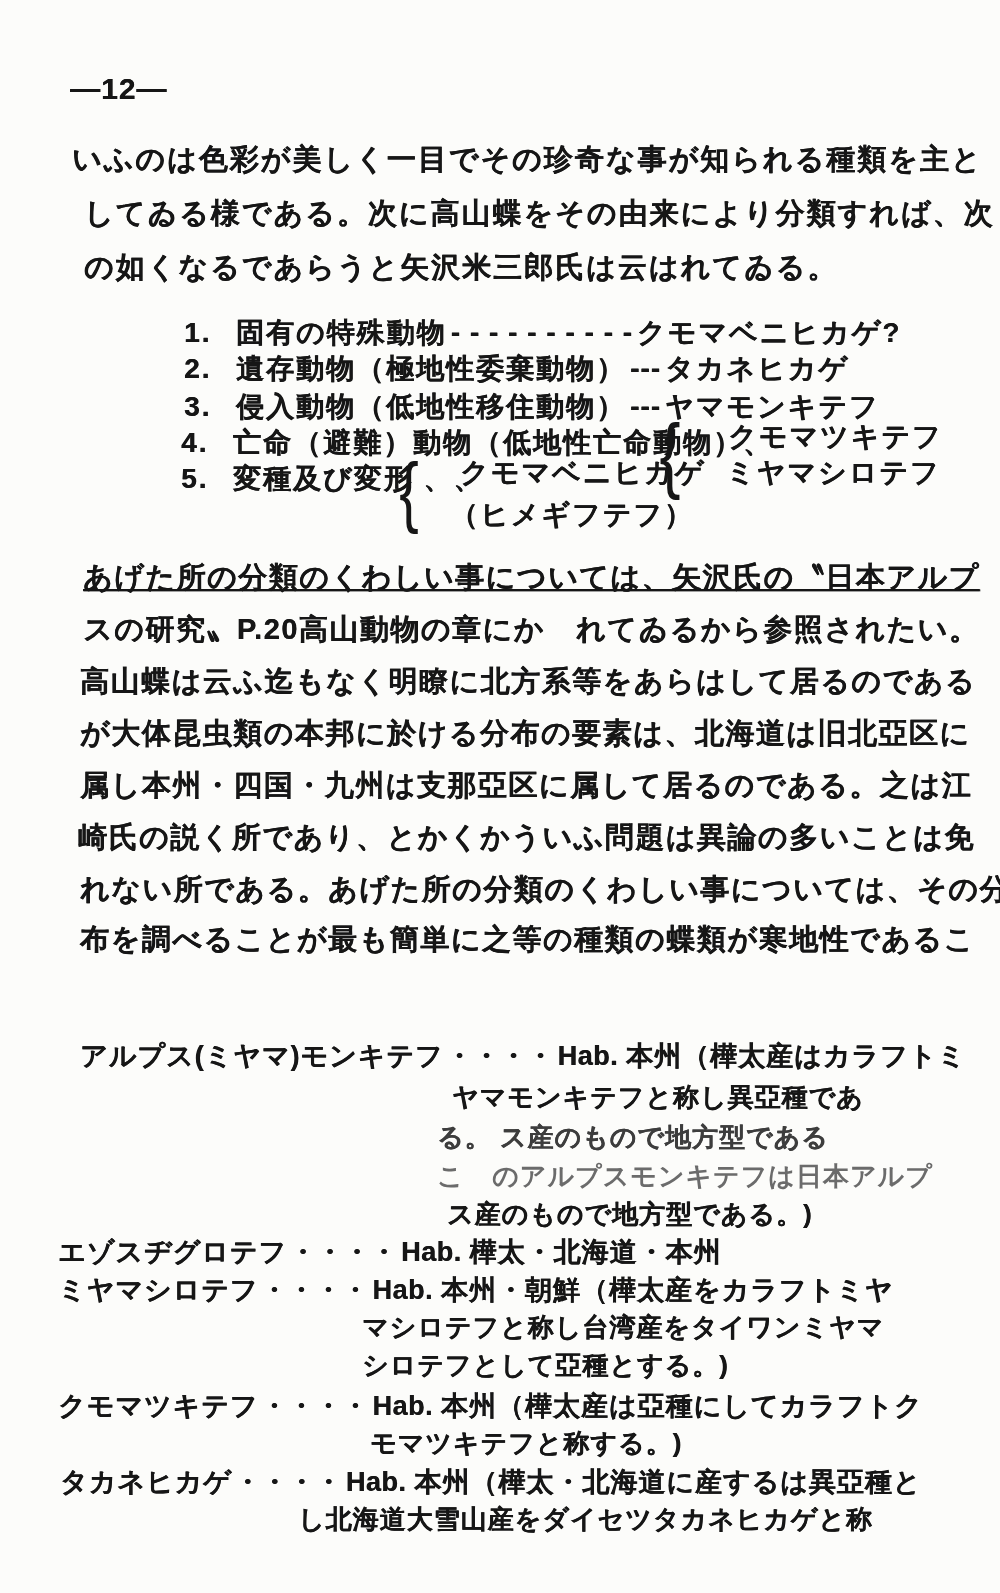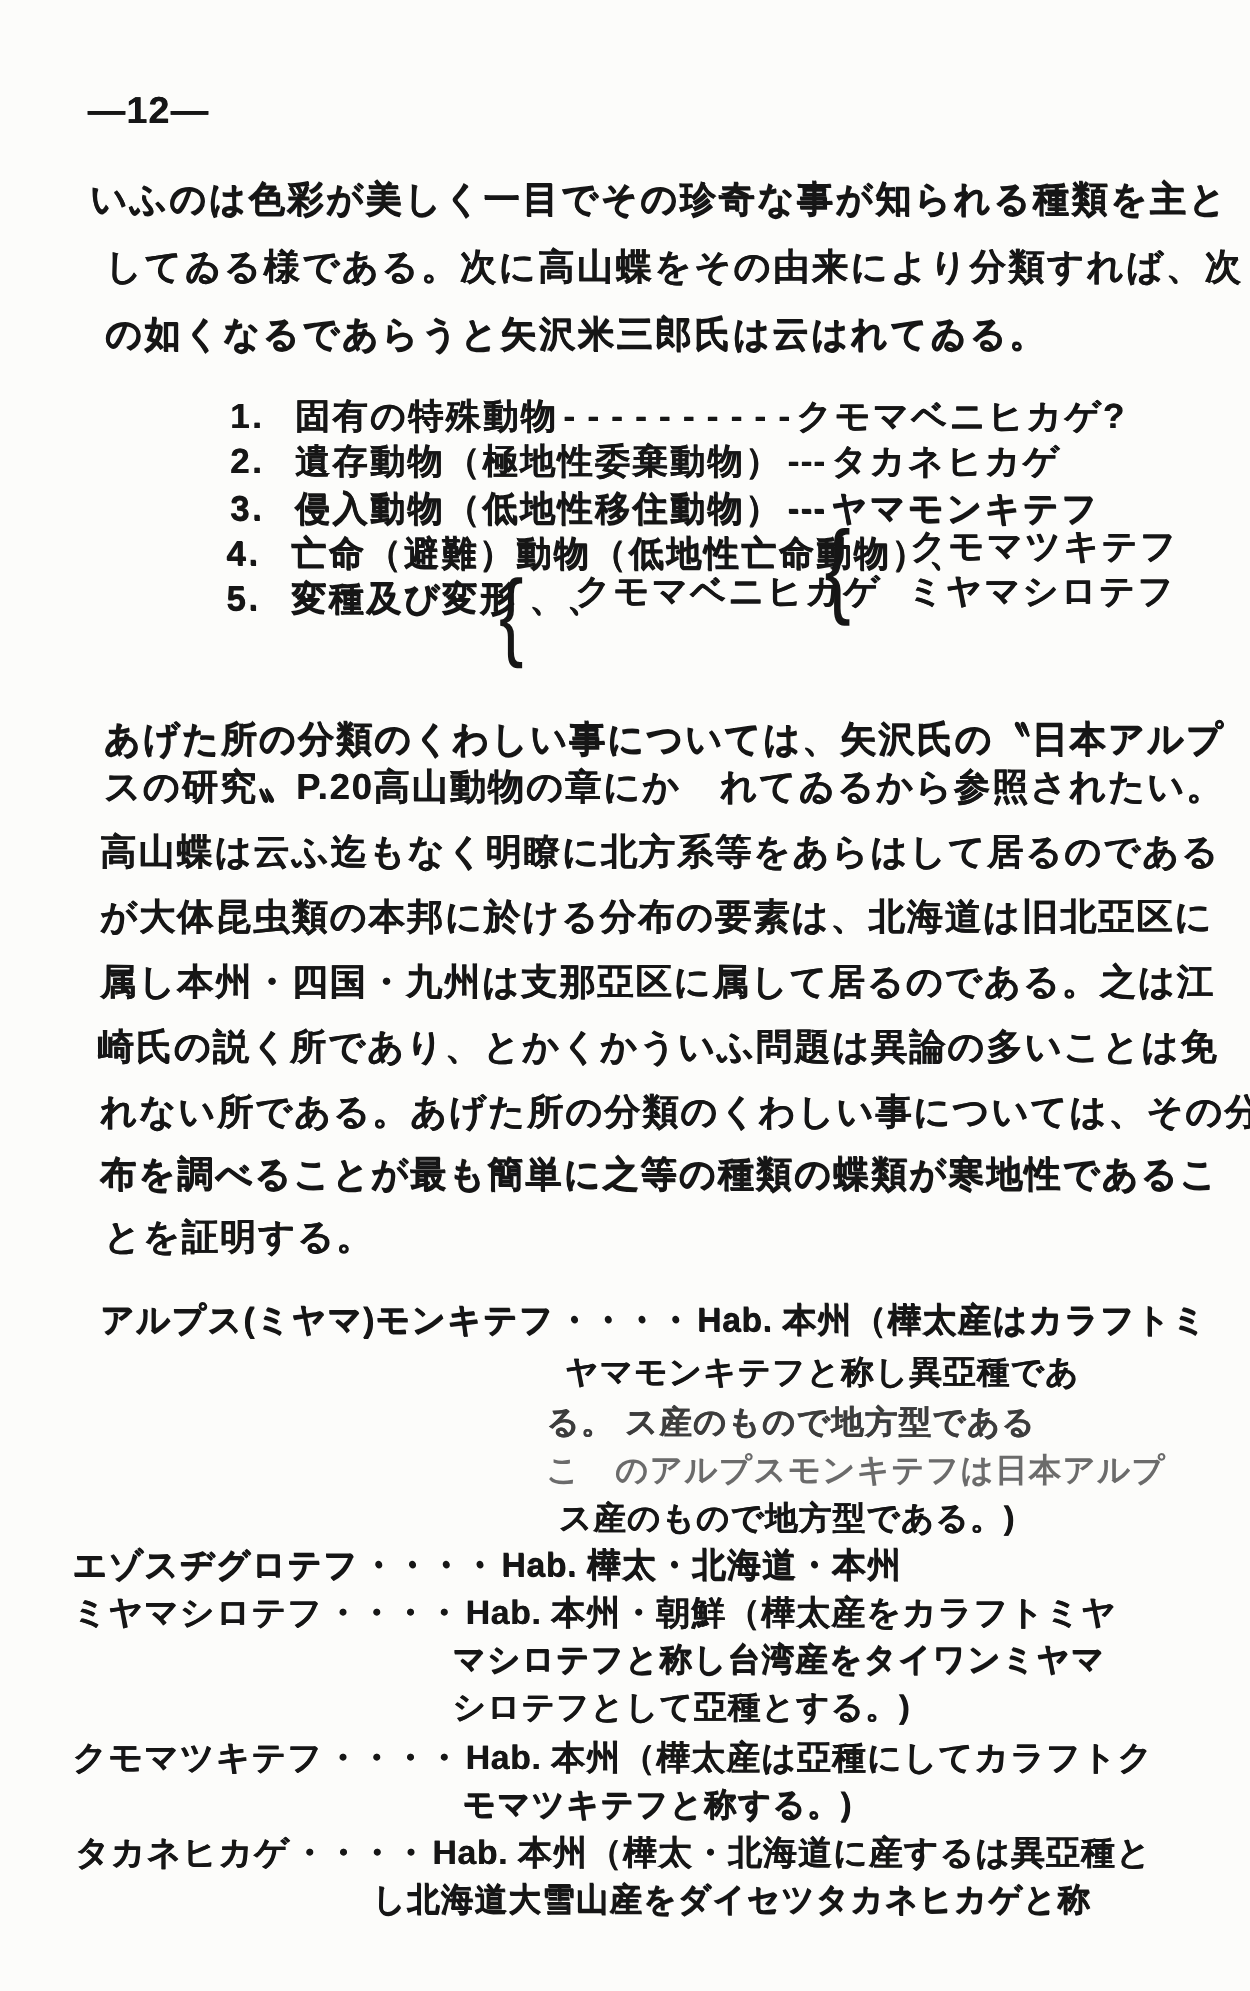--- a/index.html
+++ b/index.html
@@ -70,30 +70,30 @@
   </div>
   <div class="line brace brace-big" style="left:656px;top:412px;">{</div>
   <div class="line listrow" style="left:692px;top:418px;">クモマツキテフ</div>
   <div class="line listrow" style="left:690px;top:454px;">ミヤマシロテフ</div>
 
   <div class="line listrow" style="left:145px;top:460px;">
     <span class="num">5.</span><span>変種及び変形 、、</span>
   </div>
   <div class="line brace brace-small" style="left:396px;top:452px;">{</div>
   <div class="line listrow" style="left:424px;top:454px;">クモマベニヒカゲ</div>
+  <div class="line listrow" style="left:414px;top:496px;">（ヒメギフテフ）</div>
 
-  <div class="line body-line" style="left:83px;top:572px;">あげた所の分類のくわしい事については、矢沢氏の〝日本アルプ</div>
+  <div class="line body-line" style="left:83px;top:558px;text-decoration:underline;">あげた所の分類のくわしい事については、矢沢氏の〝日本アルプ</div>
   <div class="line body-line" style="left:83px;top:610px;">スの研究〟P.20高山動物の章にかゝれてゐるから参照されたい。</div>
   <div class="line body-line" style="left:80px;top:662px;">高山蝶は云ふ迄もなく明瞭に北方系等をあらはして居るのである</div>
   <div class="line body-line" style="left:80px;top:714px;">が大体昆虫類の本邦に於ける分布の要素は、北海道は旧北亞区に</div>
   <div class="line body-line" style="left:80px;top:766px;">属し本州・四国・九州は支那亞区に属して居るのである。之は江</div>
   <div class="line body-line" style="left:78px;top:818px;">崎氏の説く所であり、とかくかういふ問題は異論の多いことは免</div>
   <div class="line body-line" style="left:80px;top:870px;">れない所である。あげた所の分類のくわしい事については、その分</div>
   <div class="line body-line" style="left:80px;top:920px;">布を調べることが最も簡単に之等の種類の蝶類が寒地性であるこ</div>
-  <div class="line body-line" style="left:83px;top:970px;">とを証明する。</div>
 
   <div class="line species-head" style="left:80px;top:1038px;">
     <span>アルプス(ミヤマ)モンキテフ</span><span class="dots">・・・・</span><span class="hab">Hab.</span><span>本州（樺太産はカラフトミ</span>
   </div>
   <div class="line species-note" style="left:452px;top:1080px;">ヤマモンキテフと称し異亞種であ</div>
   <div class="line species-note semi-faint" style="left:437px;top:1120px;">る。 ス産のもので地方型である</div>
   <div class="line species-note faint" style="left:437px;top:1159px;">こゝのアルプスモンキテフは日本アルプ</div>
   <div class="line species-note" style="left:447px;top:1197px;">ス産のもので地方型である。)</div>
 
   <div class="line species-head" style="left:58px;top:1234px;">

